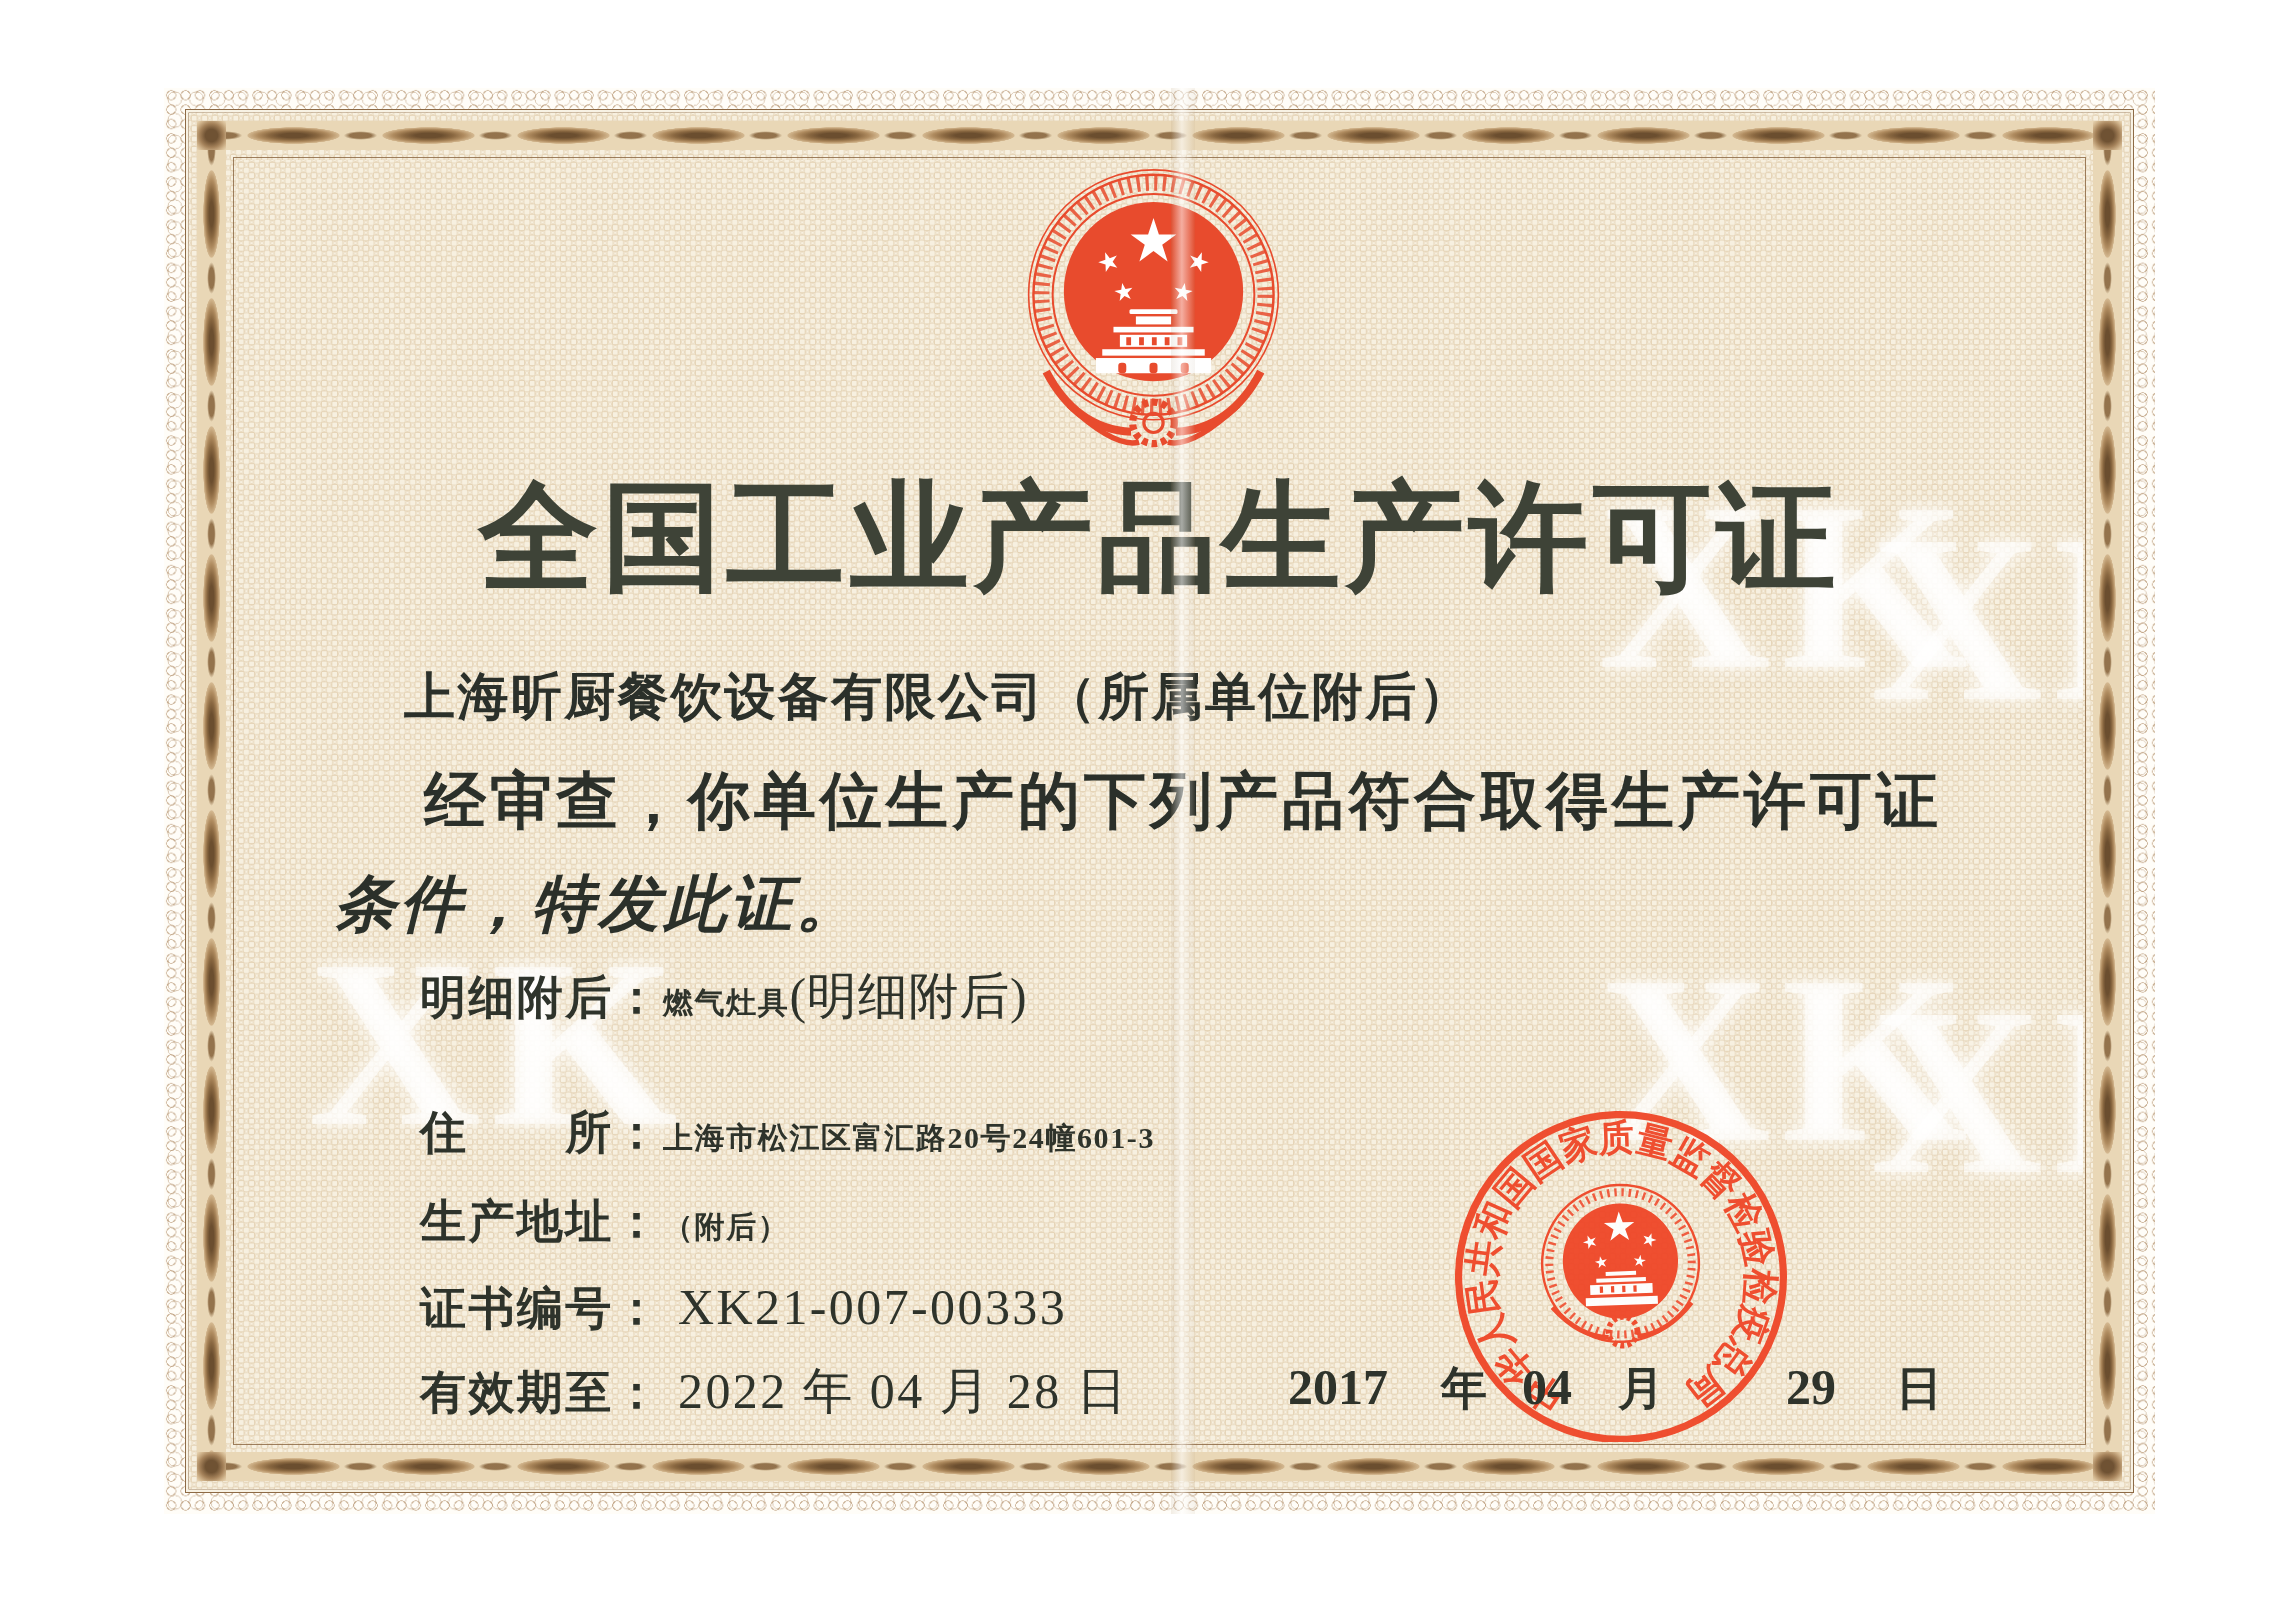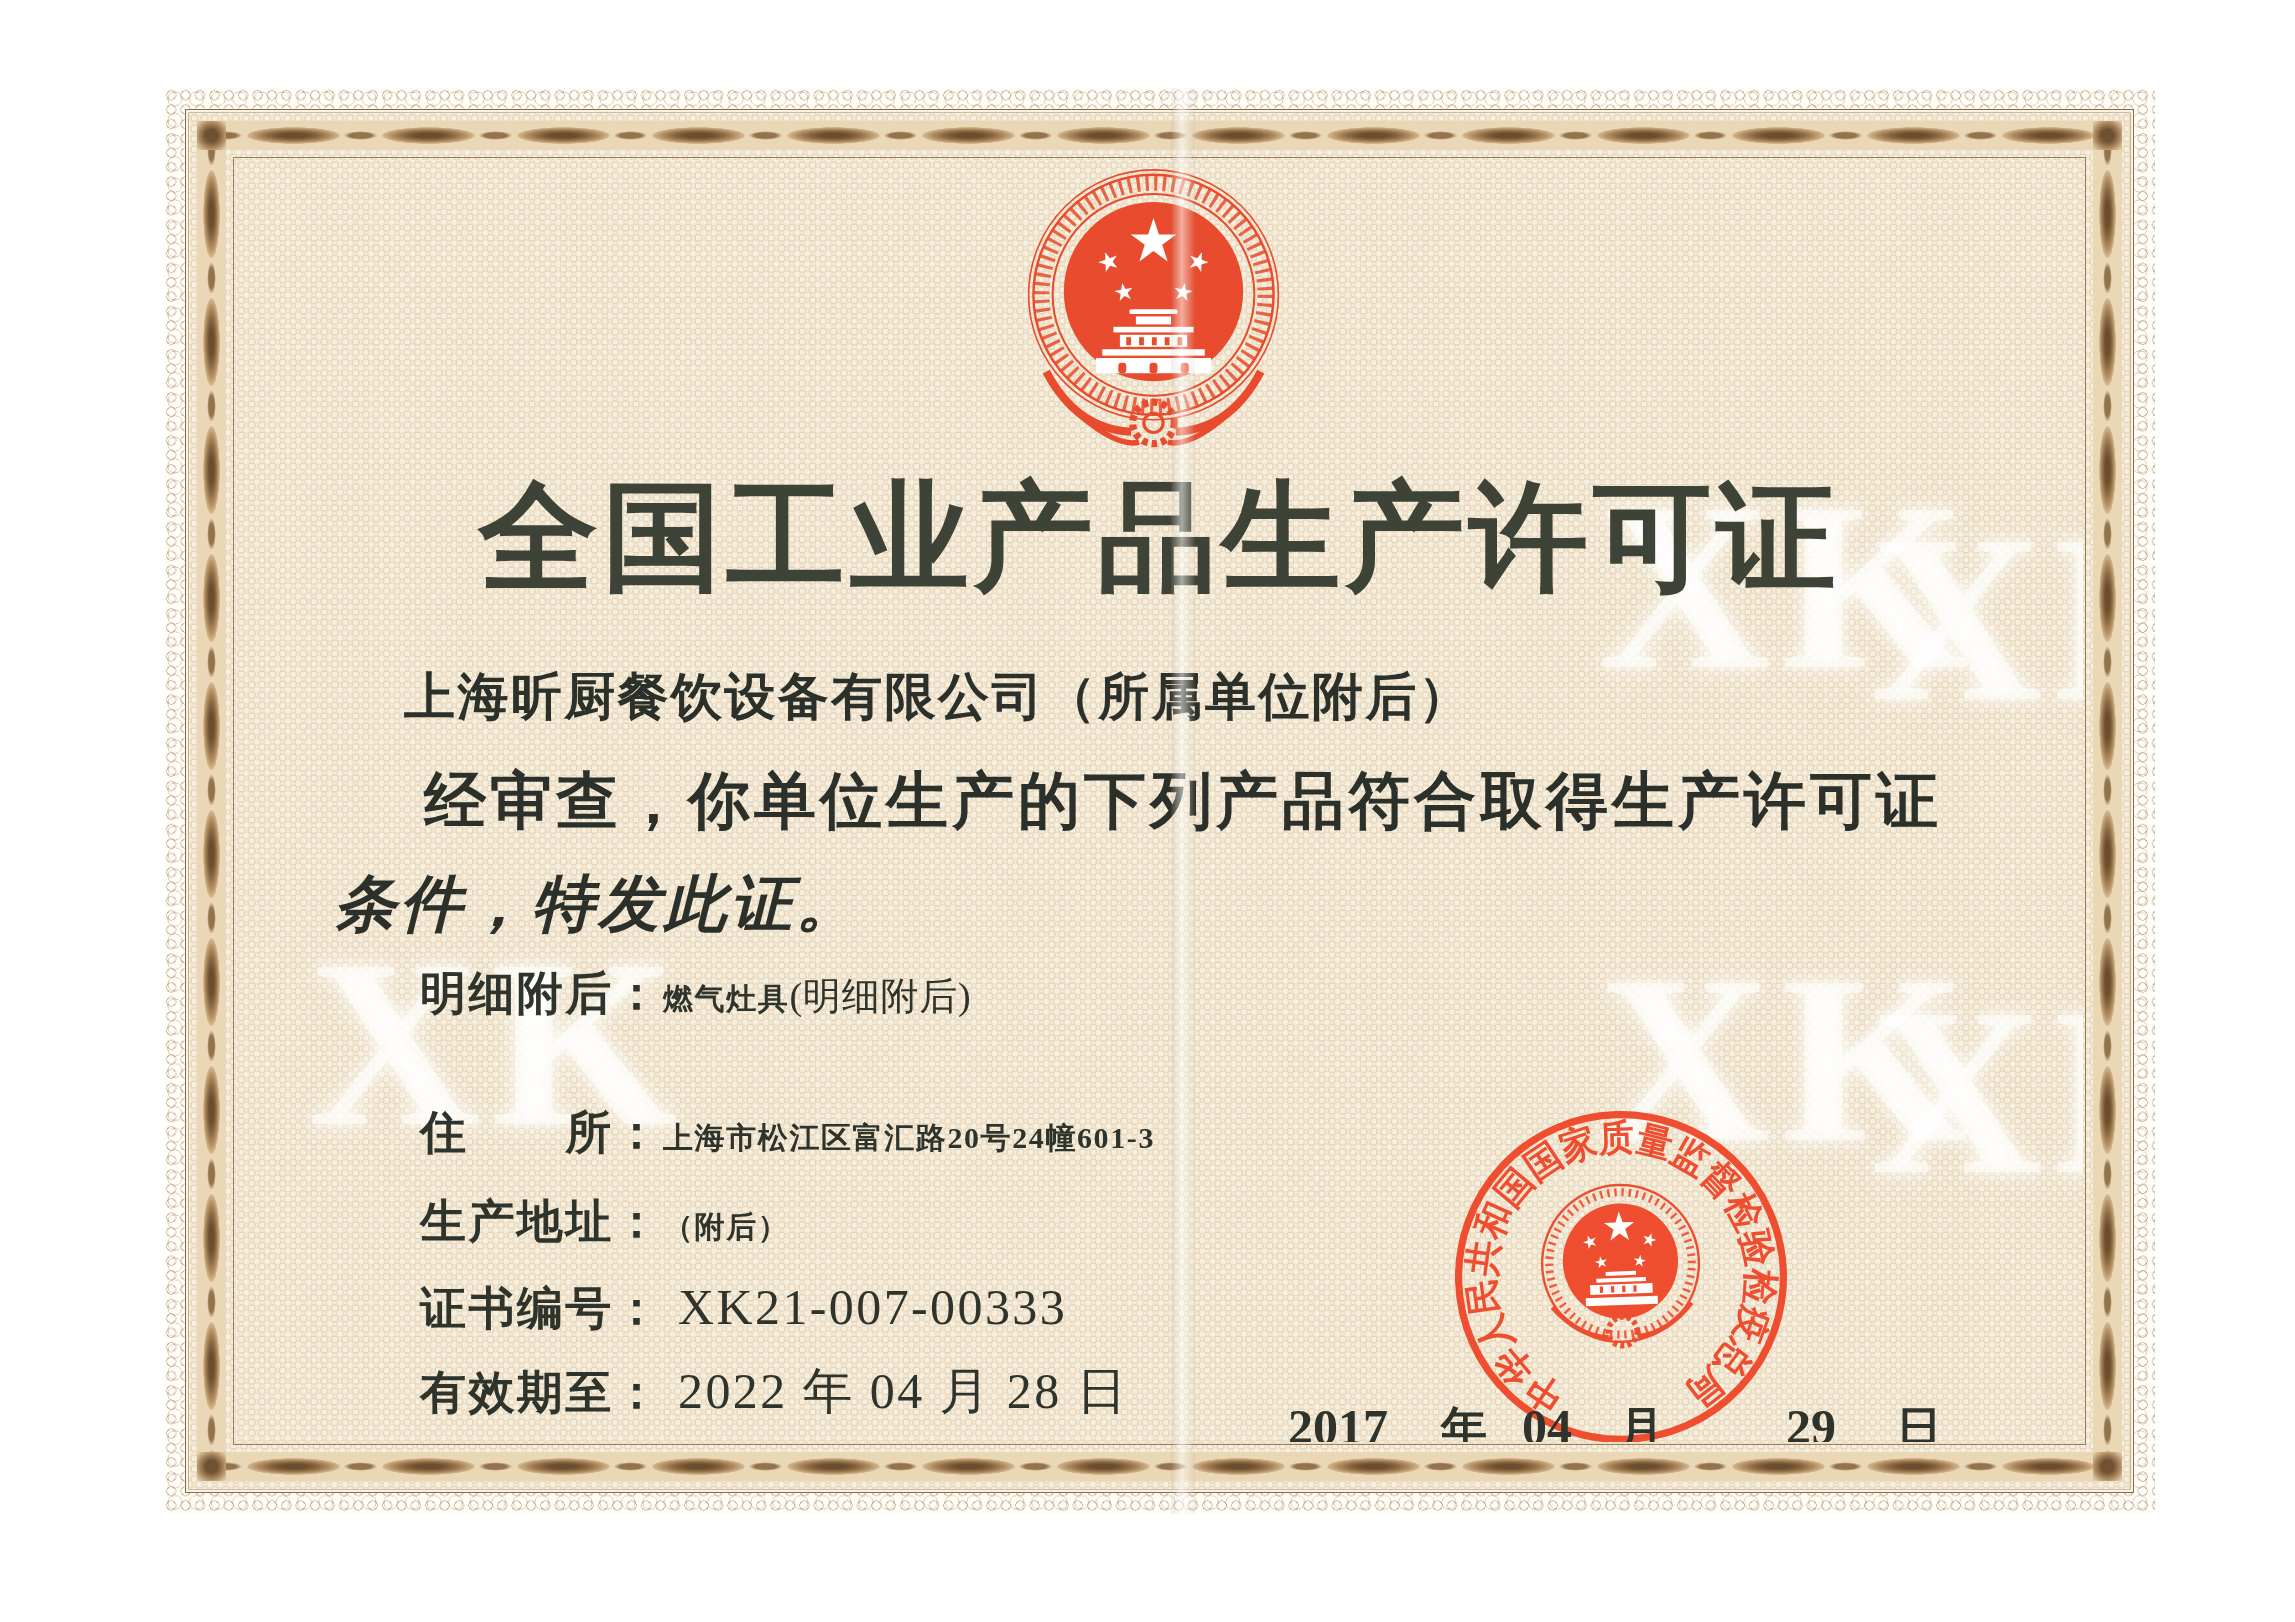--- a/index.html
+++ b/index.html
@@ -60,24 +60,24 @@
     font-size:51px;font-weight:500;letter-spacing:1.6px;color:#33382e;}
   .company{position:absolute;top:503px;left:168px;z-index:3;
     font-size:51px;font-weight:600;letter-spacing:2.4px;color:#2b302a;}
   .stmt{position:absolute;z-index:3;font-size:62px;font-weight:700;letter-spacing:4px;color:#2b302a;}
   .stmt1{top:599px;left:98px;padding-left:90px;}
   .stmt2{top:702px;left:98px;font-style:italic;}
   .row{position:absolute;z-index:3;color:#2e332b;left:184px;}
   .lbl{font-weight:700;font-size:46px;letter-spacing:2.4px;}
   .val{font-weight:600;font-size:30px;margin-left:1px;letter-spacing:1.6px;}
   .val-num{font-weight:400;font-size:50px;margin-left:16px;letter-spacing:2.4px;}
-  .note{font-weight:500;font-size:38px;letter-spacing:0.8px;font-family:Liberation Serif, serif;}
+  .note{font-weight:500;font-size:50px;letter-spacing:0.8px;font-family:Liberation Serif, serif;}
   .r-product{top:803px}.r-address{top:942px}.r-production{top:1031px}
   .r-certno{top:1118px}.r-valid{top:1198px}
-  .tok{position:absolute;top:1198px;z-index:3;color:#2e332b;font-weight:600;margin-top:40px;}
+  .tok{position:absolute;top:1198px;z-index:3;color:#2e332b;font-weight:600;}
   .tok-num{font-size:50px;}
   .tok-unit{font-size:46px;font-weight:700;}
 
   .emblem{position:absolute;left:783px;top:4.8px;width:269px;height:298px;z-index:1;}
   .seal{position:absolute;left:1213px;top:945px;width:344px;height:344px;z-index:2;
     opacity:.94;transform:rotate(-2deg);}
   .wm{position:absolute;z-index:0;font-size:240px;font-weight:700;letter-spacing:9.6px;
     color:rgba(255,255,255,.55);text-shadow:0 0 19px rgba(255,255,255,.9);}
   .wm1{left:1362px;top:288px}.wm2{left:1634px;top:320px}
   .wm3{left:1362px;top:761px}.wm4{left:1634px;top:793px}.wm5{left:72px;top:745px}

